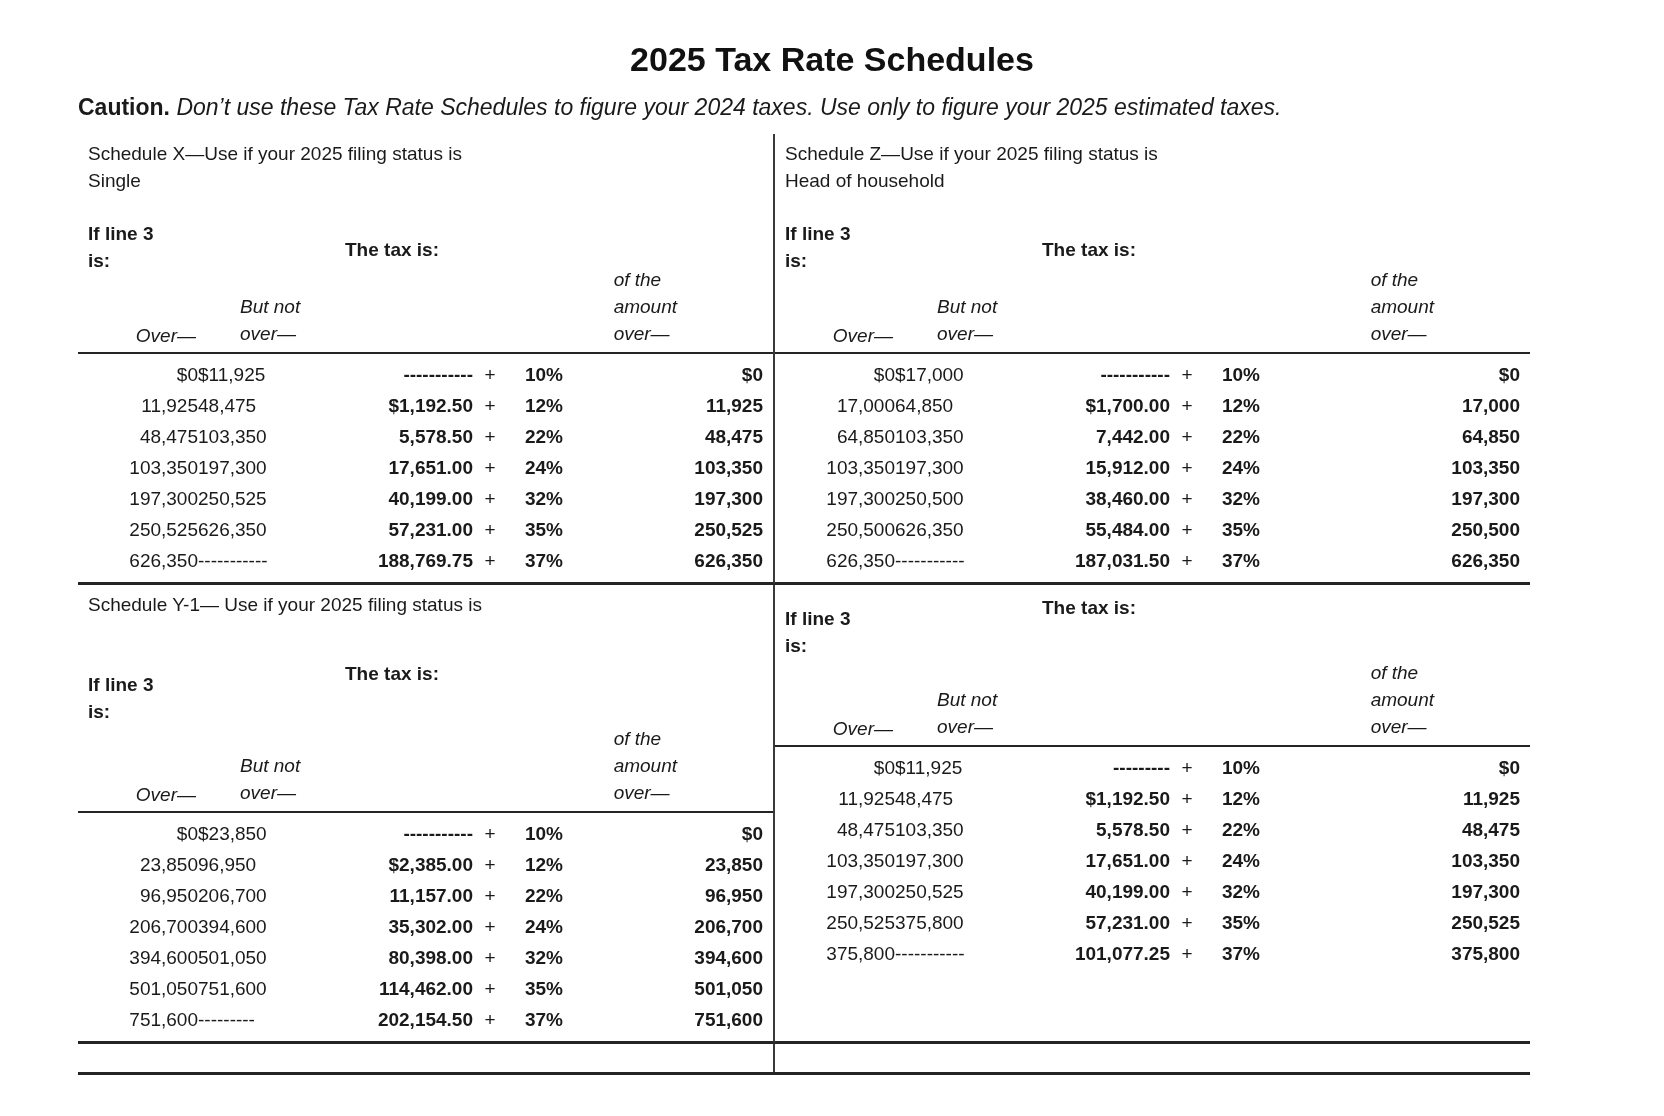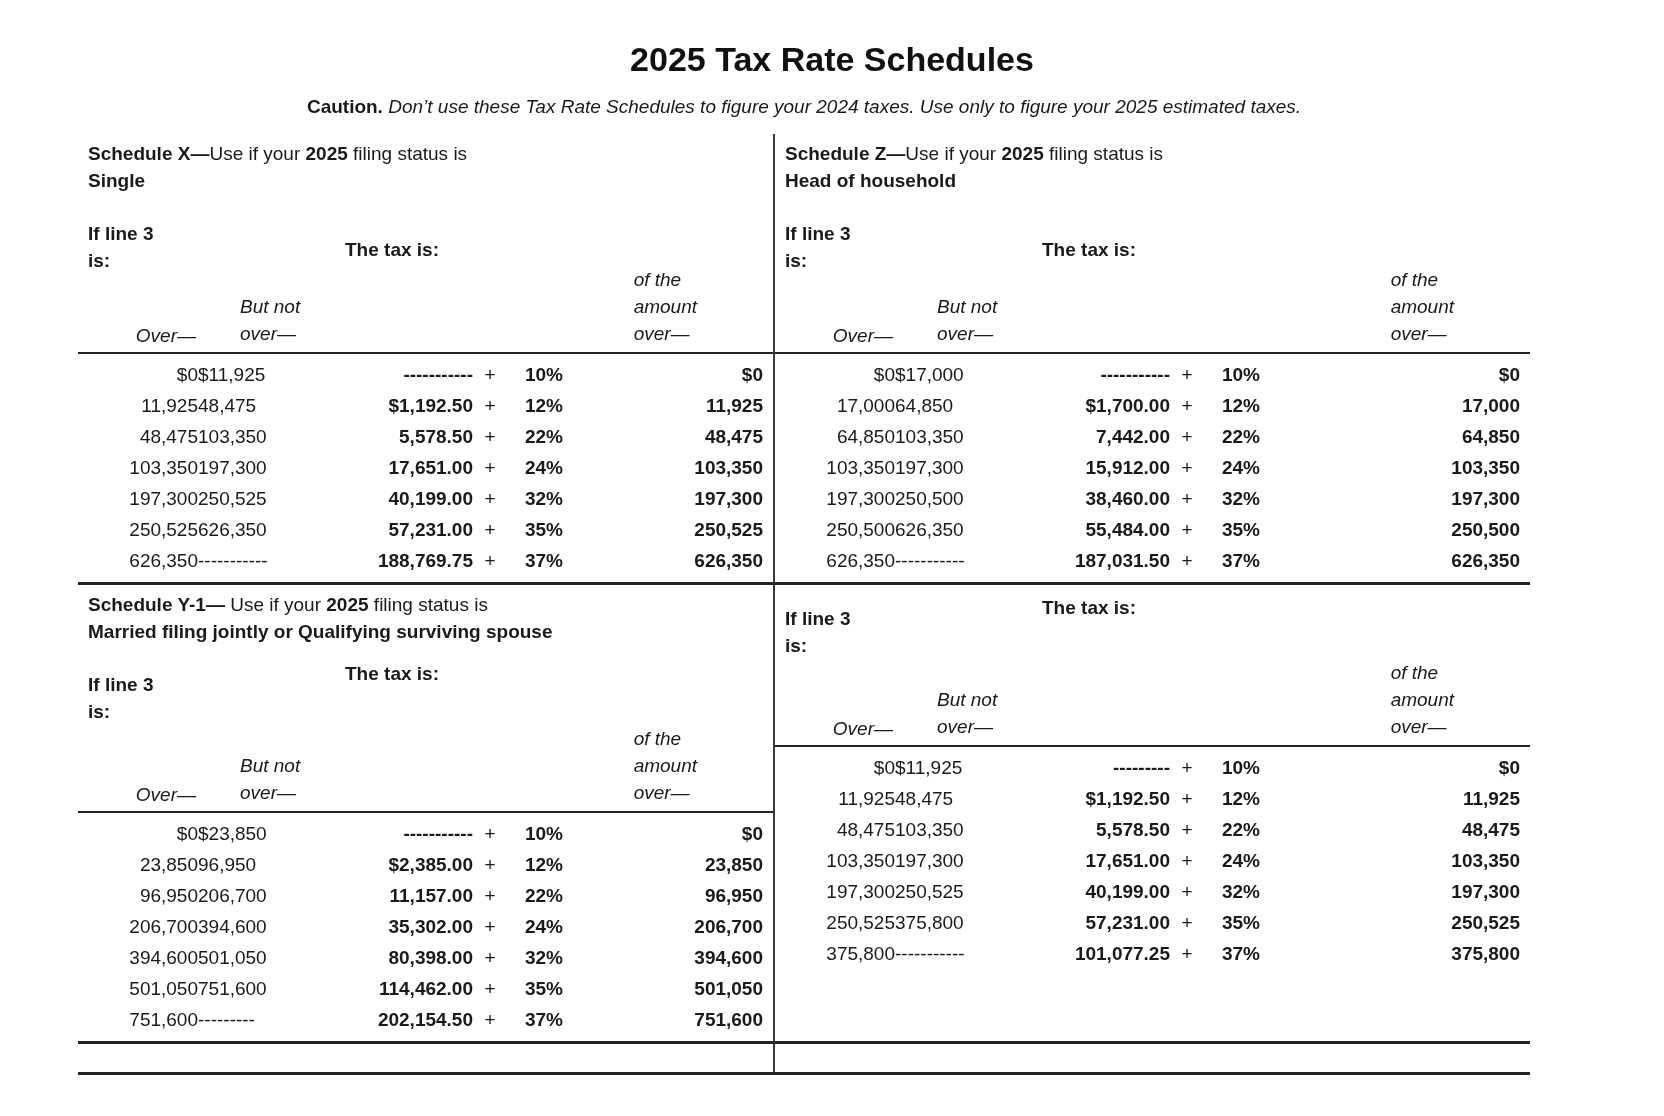--- a/index.html
+++ b/index.html
@@ -21,62 +21,61 @@
   .page-title {
     text-align: center;
     font-size: 34px;
     font-weight: bold;
     color: #111;
     line-height: 42px;
     margin: 0;
   }
   .caution {
     margin: 12px 134px 0 78px;
-    font-size: 19px;
+    font-size: 23px;
     line-height: 30px;
-    text-align: center;
   }
   .caution .caution-label { font-weight: bold; font-style: normal; }
   .caution .caution-text { font-style: italic; }
 
   .schedules { margin: 12px 134px 0 78px; }
 
   .section { display: grid; grid-template-columns: 697px 1fr; }
   .panel { position: relative; box-sizing: border-box; }
   .panel-left { border-right: 2px solid #3a3a3a; }
   .section .panel { border-bottom: 3px solid #242424; }
 
   .sched-title {
     padding: 6px 10px 0 10px;
     font-size: 19px;
     line-height: 27px;
     height: 60px;
   }
-  .b { font-weight: bold; }
+  .b { font-weight: normal; }
 
   .head-zone { position: relative; height: 152px; font-size: 19px; }
   .panel-bottom .head-zone { height: 160px; }
   .head-zone .ifline {
     position: absolute; top: 20px; left: 10px;
     font-weight: bold; line-height: 27px;
   }
   .head-zone .taxis {
     position: absolute; top: 39px; left: 267px; font-weight: bold;
   }
   .panel-bottom .head-zone .taxis { top: 12px; }
   .head-zone .h-over {
     position: absolute; bottom: 5px; left: 0; width: 118px;
     text-align: right; font-style: italic;
   }
   .head-zone .h-butnot {
     position: absolute; bottom: 5px; left: 162px;
     font-style: italic; line-height: 27px;
   }
   .head-zone .h-amt {
-    position: absolute; bottom: 5px; right: 76px;
+    position: absolute; bottom: 5px; right: 96px;
     font-style: italic; line-height: 27px; text-align: left;
   }
   .rule { border-top: 2.5px solid #242424; }
 
   .rows { padding: 5px 0 6px 0; }
   .data-row {
     display: grid;
     grid-template-columns: 120px 118px 157px 34px 74px 1fr;
     line-height: 31px;
     font-size: 19px;
@@ -258,21 +257,20 @@
           </div>
       </section>
 
     </div>
 
     <div class="section section-bottom">
 
       <section class="panel panel-left panel-bottom">
         <div class="sched-title">
           <span class="b">Schedule Y-1— </span><span>Use if your </span><span class="b">2025</span><span> filing status is</span><br>
-          <span class="b">Married filing jointly or Qualifying surviving spouse</span>
         </div>
         <div class="head-zone">
           <div class="ifline"><span>If line 3</span><br><span>is:</span></div>
           <div class="taxis">The tax is:</div>
           <div class="h-over">Over—</div>
           <div class="h-butnot"><span>But not</span><br><span>over—</span></div>
           <div class="h-amt"><span>of the</span><br><span>amount</span><br><span>over—</span></div>
         </div>
         <div class="rule"></div>
         <div class="rows">

